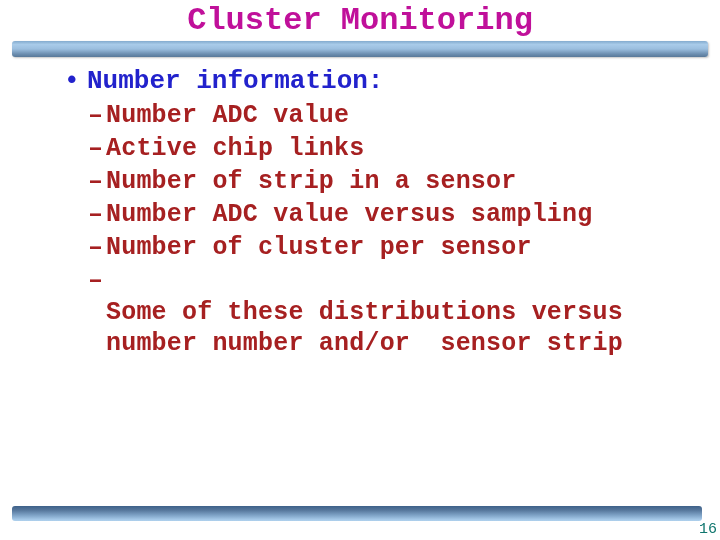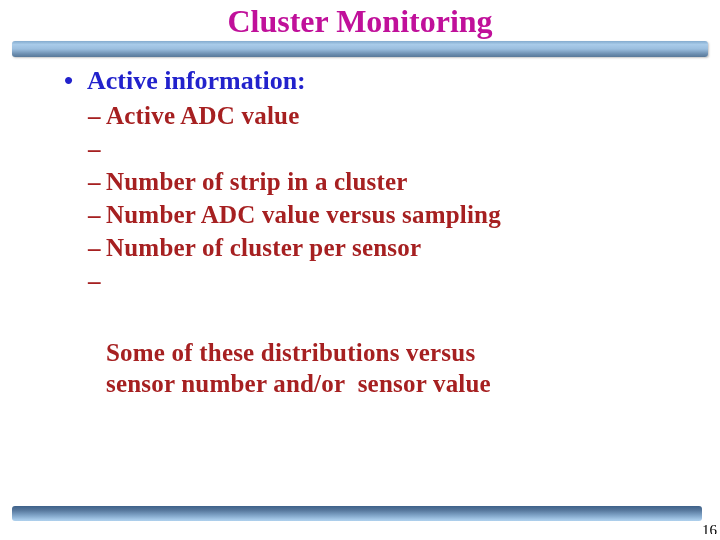--- a/index.html
+++ b/index.html
@@ -6,21 +6,21 @@
     margin: 0;
     padding: 0;
     background: #ffffff;
   }
   .slide {
     position: relative;
     width: 720px;
     height: 534px;
     background: #ffffff;
     overflow: hidden;
-    font-family: Liberation Serif, serif;
+    font-family: Liberation Mono, monospace;
   }
   .title {
     position: absolute;
     top: 1px;
     left: 0;
     width: 720px;
     height: 40px;
     line-height: 40px;
     text-align: center;
     font-size: 32px;
@@ -85,75 +85,75 @@
   }
   .continuation {
     position: absolute;
     top: 297px;
     left: 106px;
     color: #A62021;
     font-size: 25px;
     font-weight: 700;
     line-height: 31px;
     letter-spacing: 0.2px;
-    margin-top: 40px;
   }
   .continuation .line {
     white-space: pre-wrap;
   }
   .page-number {
     position: absolute;
     top: 521px;
     right: 3px;
     font-size: 15px;
     line-height: 18px;
-    color: #000000;
+    color: #0f766e;
   }
 </style>
 </head>
 <body>
 
 <div class="slide">
 
   <div class="title">Cluster Monitoring</div>
 
   <div class="bar bar-top"></div>
 
   <div class="heading">
     <span class="marker">•</span>
-    <span>Active information:</span>
+    <span>Number information:</span>
   </div>
 
   <div class="red-list">
     <div class="row">
       <span class="dash">–</span>
-      <span>Active ADC value</span>
+      <span>Number ADC value</span>
     </div>
     <div class="row">
       <span class="dash">–</span>
+      <span>Active chip links</span>
     </div>
     <div class="row">
       <span class="dash">–</span>
-      <span>Number of strip in a cluster</span>
+      <span>Number of strip in a sensor</span>
     </div>
     <div class="row">
       <span class="dash">–</span>
       <span>Number ADC value versus sampling</span>
     </div>
     <div class="row">
       <span class="dash">–</span>
       <span>Number of cluster per sensor</span>
     </div>
     <div class="row">
       <span class="dash">–</span>
     </div>
   </div>
 
   <div class="continuation">
     <div class="line">Some of these distributions versus</div>
-    <div class="line">sensor number and/or  sensor value</div>
+    <div class="line">number number and/or  sensor strip</div>
   </div>
 
   <div class="bar bar-bottom"></div>
 
   <div class="page-number">16</div>
 
 </div>
 
 </body></html>

